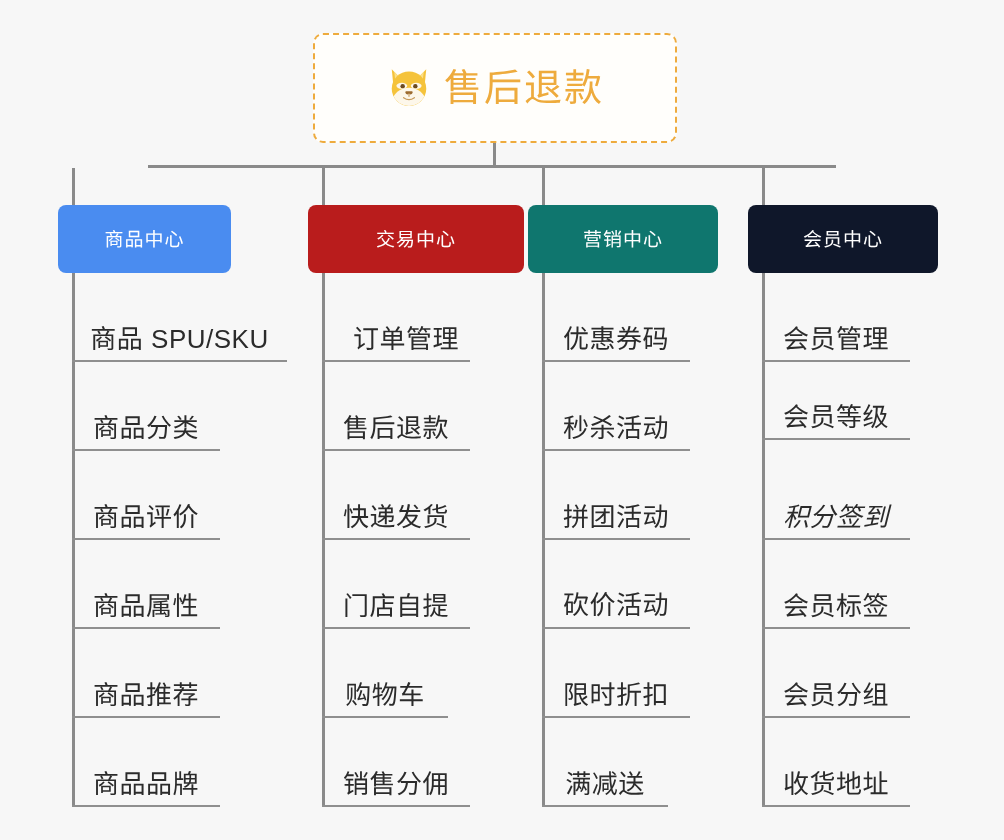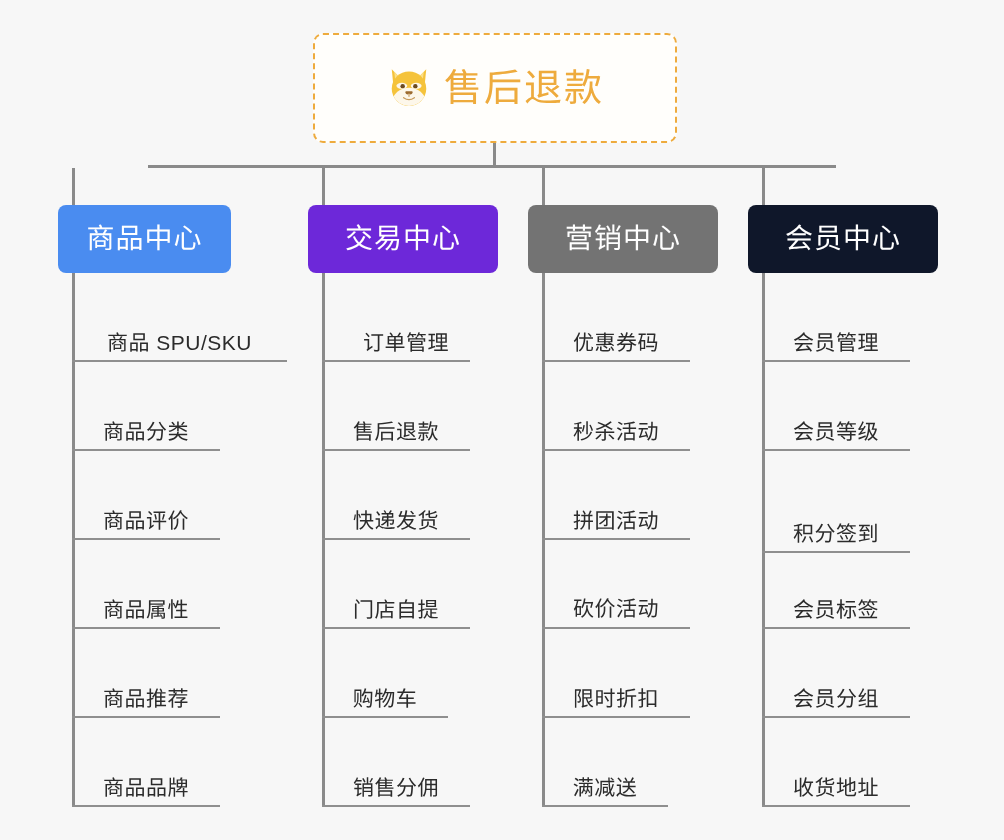--- a/index.html
+++ b/index.html
@@ -94,21 +94,21 @@
     left: 0;
     height: 68px;
     box-sizing: border-box;
     border-radius: 8px;
     display: flex;
     align-items: center;
     justify-content: center;
     padding: 0 18px;
   }
   .cat-label {
-    font-size: 28px;
+    font-size: 19px;
     line-height: 1;
     color: #ffffff;
     white-space: nowrap;
     letter-spacing: 1px;
   }
 
   
   .leaf-spine {
     position: absolute;
     left: 14px;
@@ -125,21 +125,21 @@
     position: absolute;
     left: 0;
     height: 89px;
     box-sizing: border-box;
     border-bottom: 2px solid #8f8f8f;
     display: flex;
     align-items: flex-end;
     justify-content: center;
   }
   .leaf-label {
-    font-size: 21px;
+    font-size: 26px;
     line-height: 1.1;
     color: #2b2b2b;
     white-space: nowrap;
     padding: 0 14px 6px 14px;
     letter-spacing: 0.5px;
   }
 
   
   .col-0 .cat-box { width: 173px; }
   .col-1 .cat-box { width: 190px; }
@@ -197,21 +197,21 @@
         <div class="leaf" style="top: 356px; width: 148px;">
           <span class="leaf-label">商品推荐</span>
         </div>
         <div class="leaf" style="top: 445px; width: 148px;">
           <span class="leaf-label">商品品牌</span>
         </div>
       </div>
     </div>
     <div class="branch col-1" style="left: 308px;">
       <div class="branch-drop"></div>
-      <div class="cat-box" style="background: #6d28d9; width: 190px;">
+      <div class="cat-box" style="background: #b91c1c; width: 216px;">
         <span class="cat-label">交易中心</span>
       </div>
       <div class="leaf-spine" style="height: 534px;"></div>
       <div class="leaves">
         <div class="leaf" style="top: 0px; width: 148px; padding-left: 20px;">
           <span class="leaf-label">订单管理</span>
         </div>
         <div class="leaf" style="top: 89px; width: 148px;">
           <span class="leaf-label">售后退款</span>
         </div>
@@ -224,21 +224,21 @@
         <div class="leaf" style="top: 356px; width: 126px;">
           <span class="leaf-label">购物车</span>
         </div>
         <div class="leaf" style="top: 445px; width: 148px;">
           <span class="leaf-label">销售分佣</span>
         </div>
       </div>
     </div>
     <div class="branch col-2" style="left: 528px;">
       <div class="branch-drop"></div>
-      <div class="cat-box" style="background: #737373; width: 190px;">
+      <div class="cat-box" style="background: #0f766e; width: 190px;">
         <span class="cat-label">营销中心</span>
       </div>
       <div class="leaf-spine" style="height: 534px;"></div>
       <div class="leaves">
         <div class="leaf" style="top: 0px; width: 148px;">
           <span class="leaf-label">优惠券码</span>
         </div>
         <div class="leaf" style="top: 89px; width: 148px;">
           <span class="leaf-label">秒杀活动</span>
         </div>
@@ -259,24 +259,24 @@
     <div class="branch col-3" style="left: 748px;">
       <div class="branch-drop"></div>
       <div class="cat-box" style="background: #0f172a; width: 190px;">
         <span class="cat-label">会员中心</span>
       </div>
       <div class="leaf-spine" style="height: 534px;"></div>
       <div class="leaves">
         <div class="leaf" style="top: 0px; width: 148px;">
           <span class="leaf-label">会员管理</span>
         </div>
-        <div class="leaf" style="top: 89px; width: 148px; text-align: right;">
+        <div class="leaf" style="top: 78px; width: 148px; text-align: right;">
           <span class="leaf-label">会员等级</span>
         </div>
-        <div class="leaf" style="top: 191px; width: 148px;">
+        <div class="leaf" style="top: 178px; width: 148px; font-style: italic;">
           <span class="leaf-label">积分签到</span>
         </div>
         <div class="leaf" style="top: 267px; width: 148px;">
           <span class="leaf-label">会员标签</span>
         </div>
         <div class="leaf" style="top: 356px; width: 148px;">
           <span class="leaf-label">会员分组</span>
         </div>
         <div class="leaf" style="top: 445px; width: 148px;">
           <span class="leaf-label">收货地址</span>

